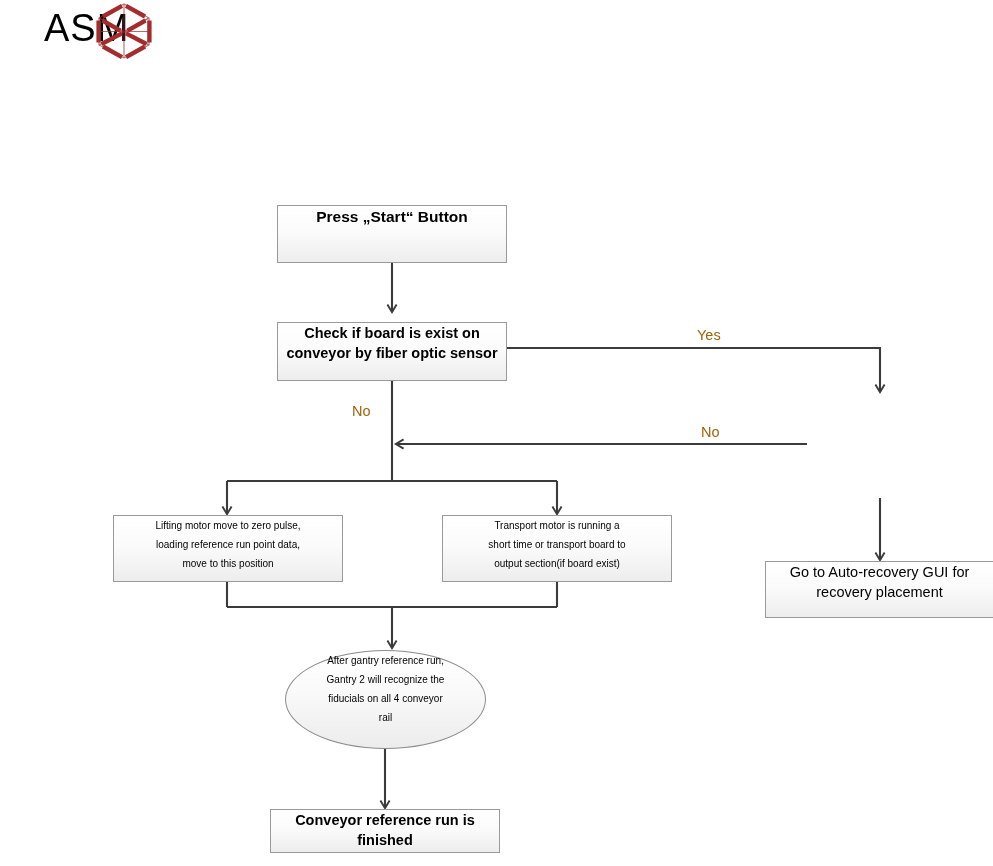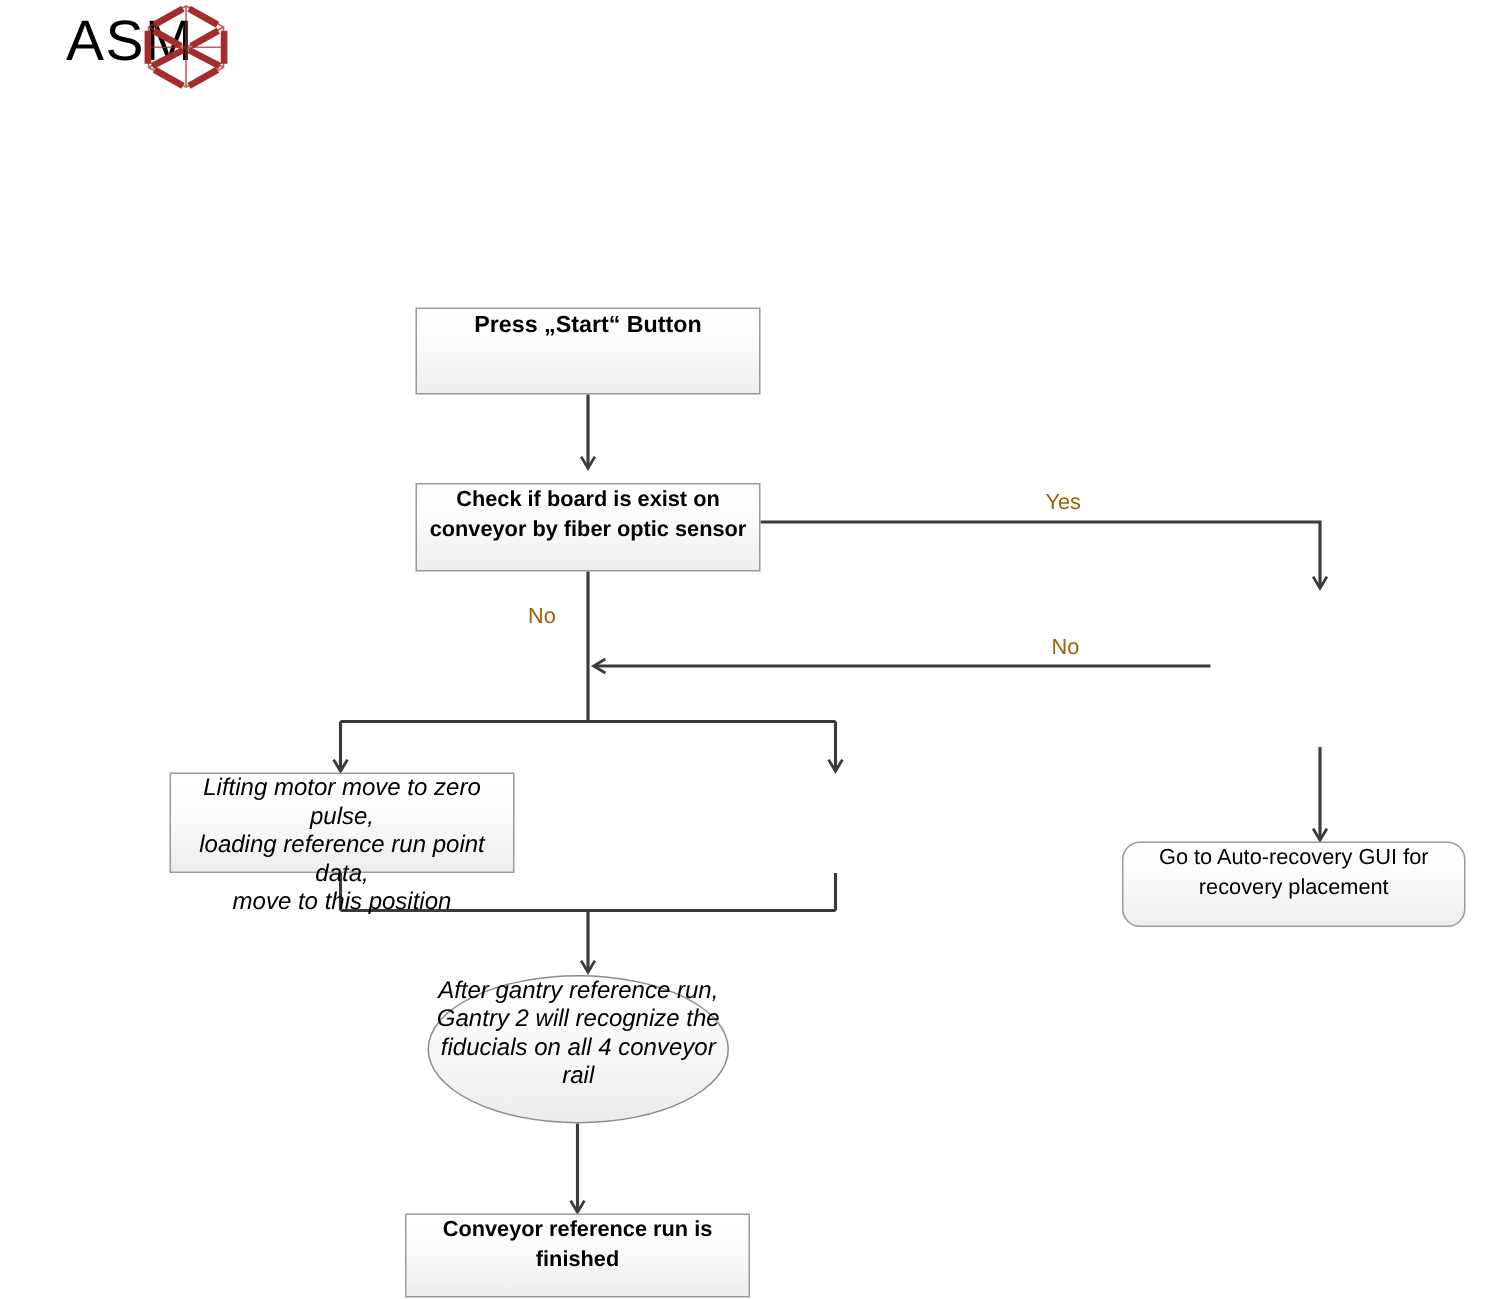--- a/index.html
+++ b/index.html
@@ -61,21 +61,21 @@
     background: linear-gradient(to bottom, #ffffff 0%, #fbfbfb 45%, #ededed 100%);
   }
   .rect .txt, .ell .txt, .dia .txt {
     display: block;
     width: 100%;
     white-space: pre-line;
   }
   .bold .txt {
     font-weight: 700;
   }
-  .t14 .txt { font-size: 16px; line-height: 19px; font-style: italic; }
+  .t14 .txt { font-size: 10px; line-height: 19px; }
   .t15 .txt { font-size: 14.5px; line-height: 20px; }
   .t16 .txt { font-size: 15.5px; line-height: 21px; }
 
   .ell {
     border: 1px solid #8c8c8c;
     border-radius: 50%;
     background: linear-gradient(to bottom, #ffffff 0%, #fafafa 40%, #ececec 100%);
   }
 
   
@@ -185,37 +185,42 @@
   <div class="node rect bold t16" style="left:277px; top:205px; width:230px; height:58px;">
     <span class="txt">Press „Start“ Button</span>
   </div>
 
   <div class="node rect bold t15" style="left:277px; top:322px; width:230px; height:59px;">
     <span class="txt">Check if board is exist on
 conveyor by fiber optic sensor</span>
   </div>
 
 
-  <div class="node rect t15" style="left:748px; top:561px; width:229px; height:57px;border-radius:12px;">
+  <div class="node rect t15" style="left:765px; top:561px; width:229px; height:57px;">
     <span class="txt">Go to Auto-recovery GUI for
 recovery placement</span>
   </div>
 
   <div class="node rect t14" style="left:113px; top:515px; width:230px; height:67px;">
     <span class="txt">Lifting motor move to zero pulse,
 loading reference run point data,
 move to this position</span>
   </div>
 
+  <div class="node rect t14" style="left:442px; top:515px; width:230px; height:67px;">
+    <span class="txt">Transport motor is running a
+short time or transport board to
+output section(if board exist)</span>
+  </div>
 
   <div class="node ell t14" style="left:285px; top:650px; width:201px; height:99px;">
     <span class="txt">After gantry reference run,
 Gantry 2 will recognize the
 fiducials on all 4 conveyor
 rail</span>
   </div>
 
-  <div class="node rect bold t15" style="left:270px; top:809px; width:230px; height:56px;">
+  <div class="node rect bold t15" style="left:270px; top:809px; width:230px; height:44px;">
     <span class="txt">Conveyor reference run is
 finished</span>
   </div>
 
 </div>
 
 </body></html>

